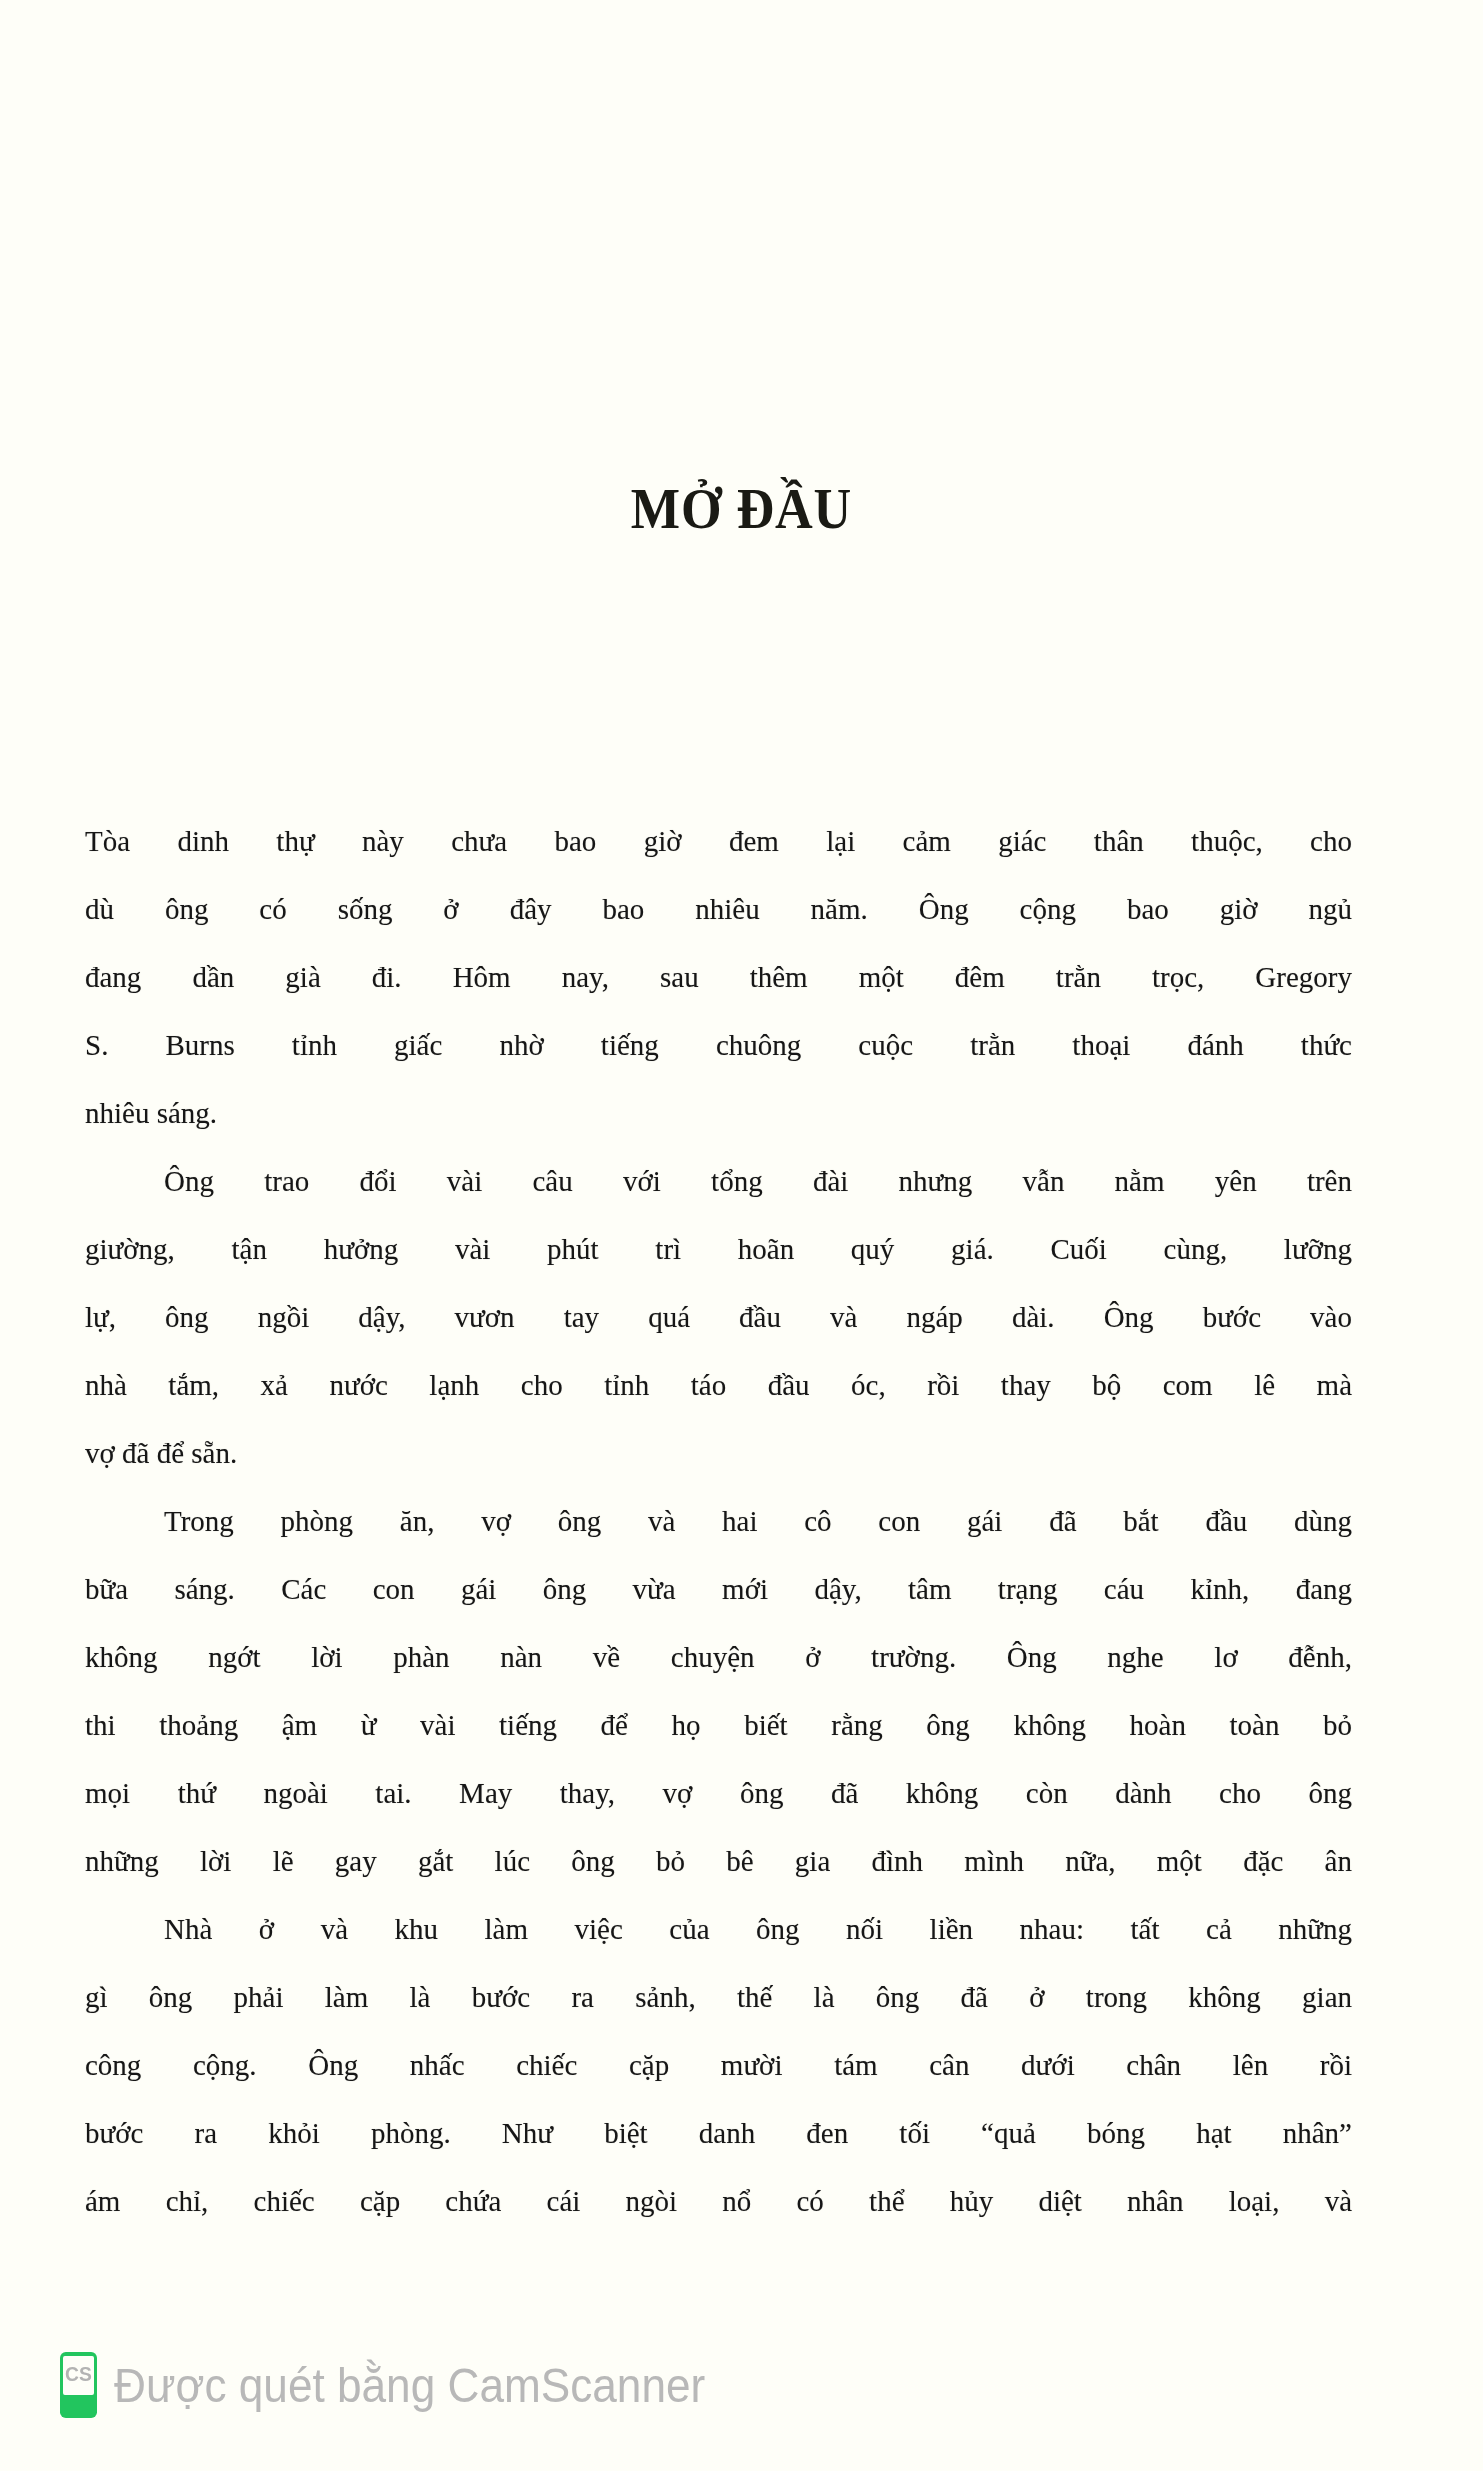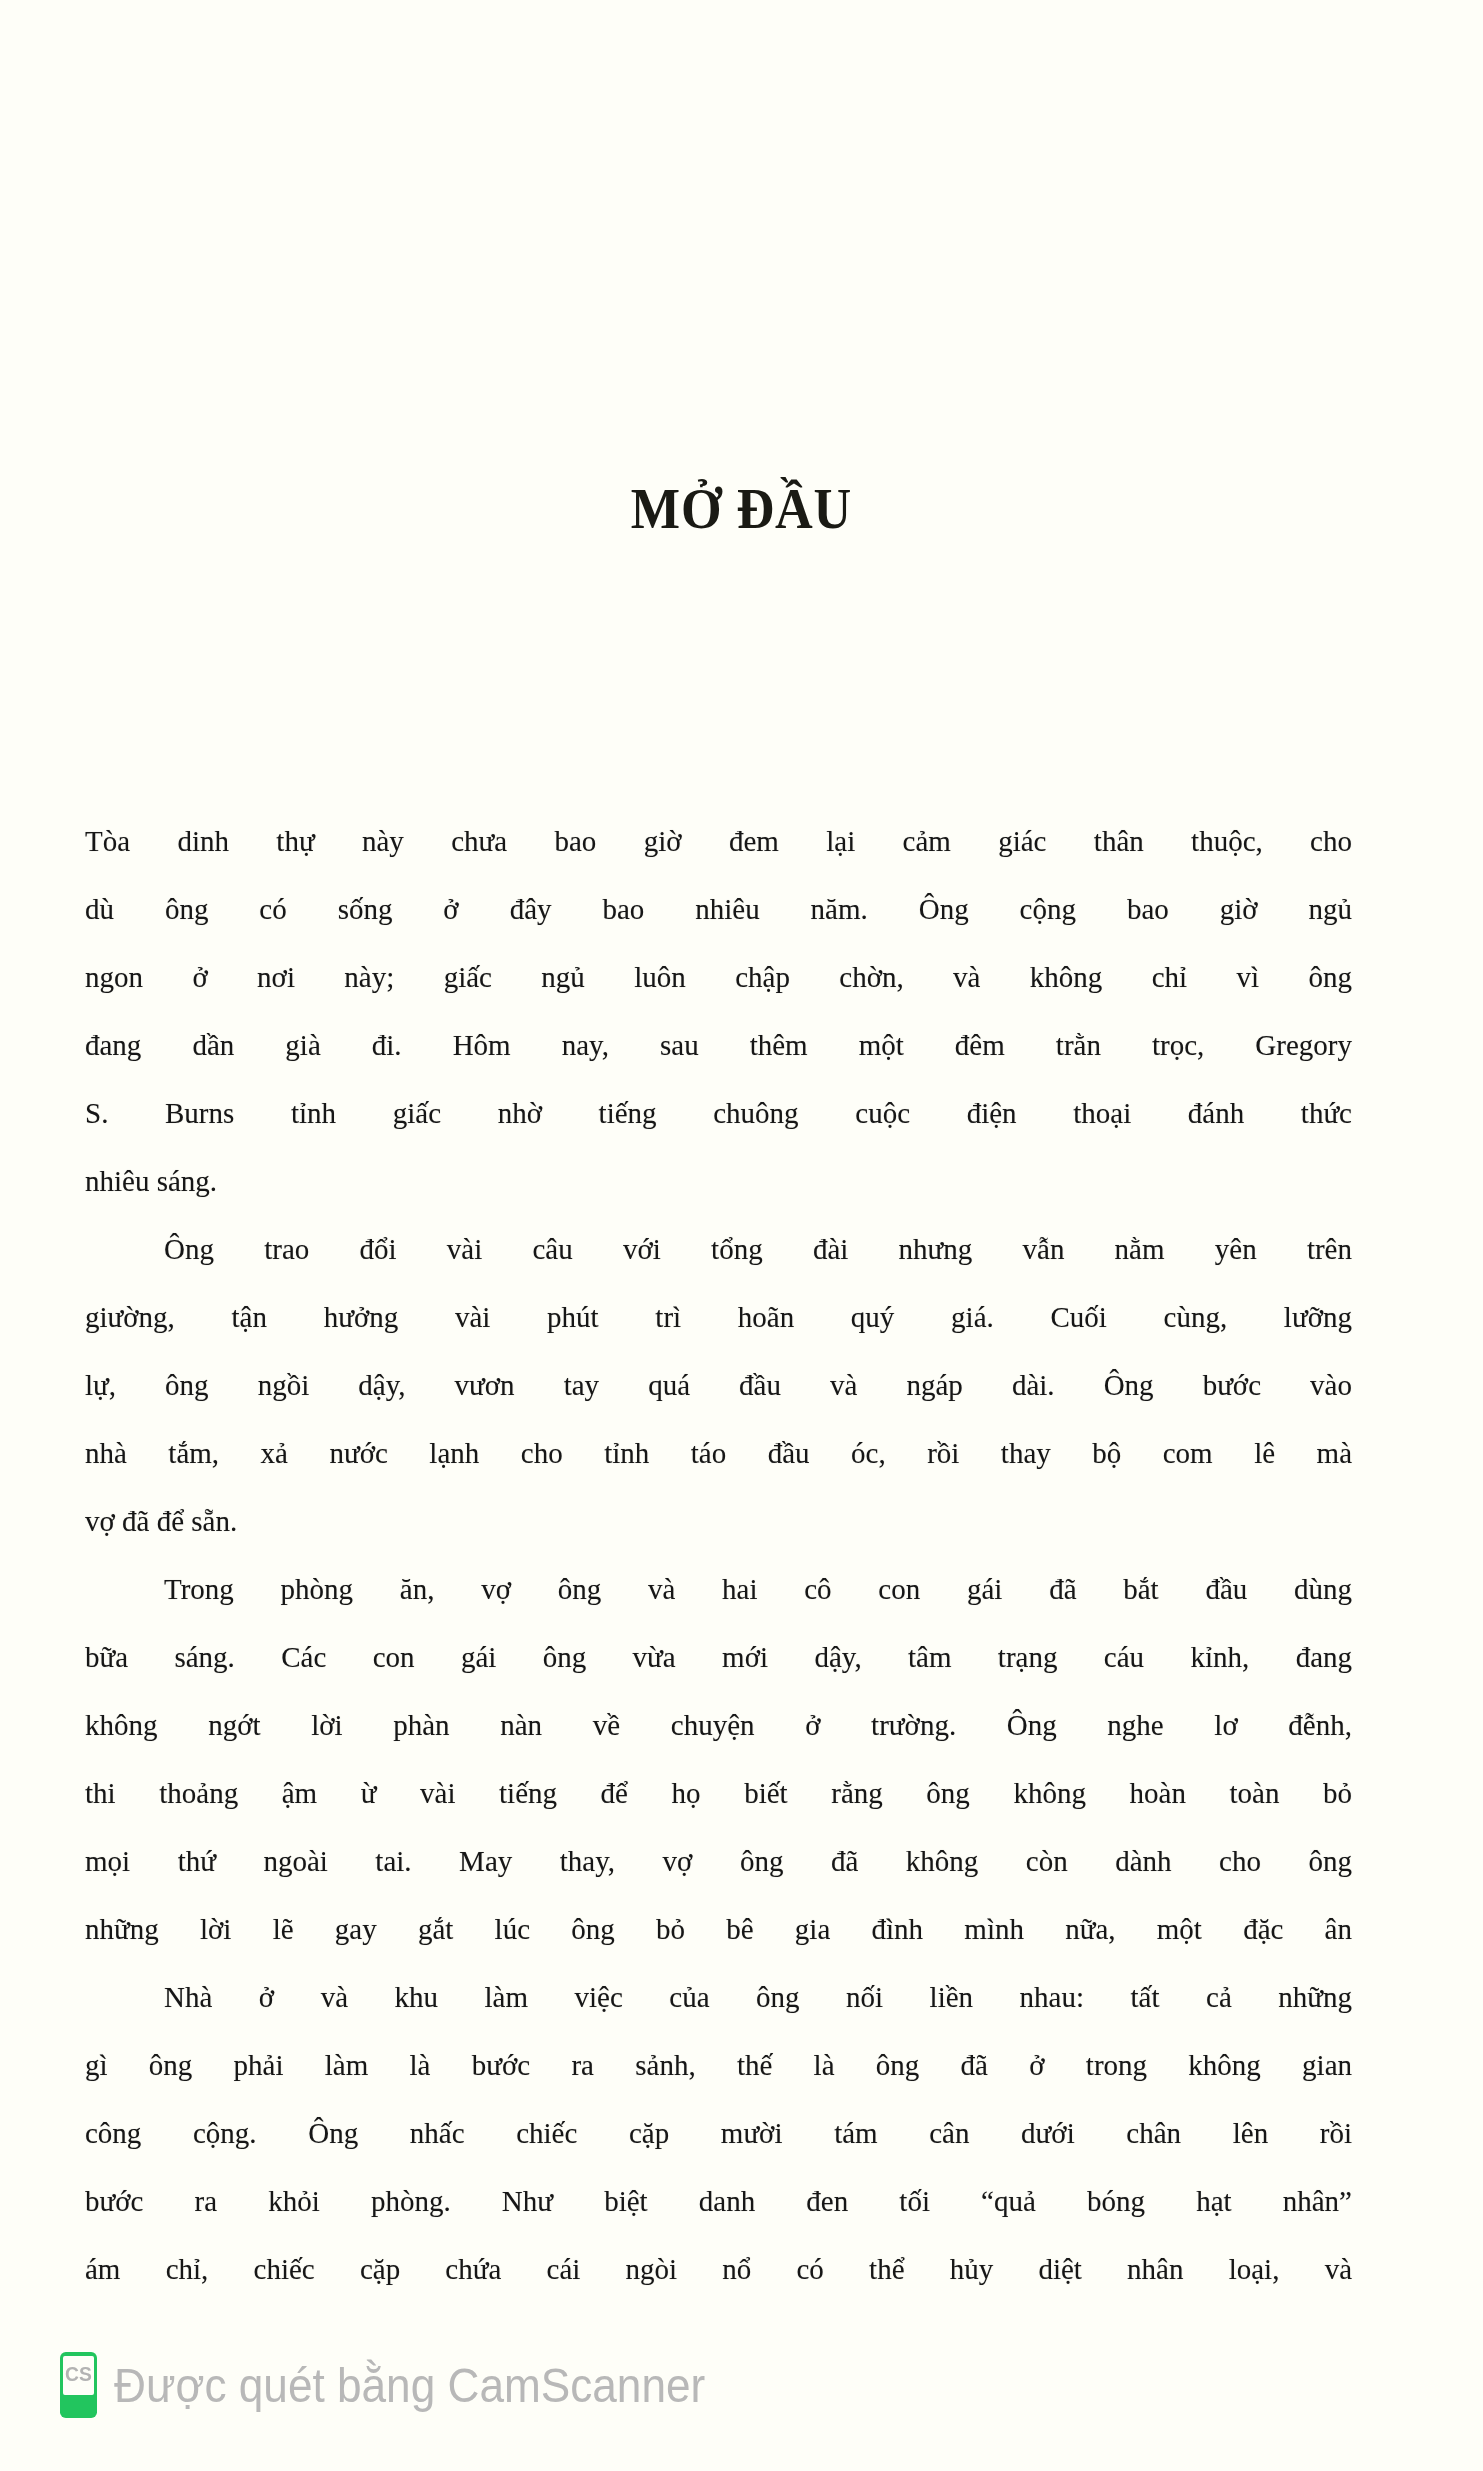--- a/index.html
+++ b/index.html
@@ -52,23 +52,22 @@
 <body>
 
 <div class="page">
   <div class="heading">MỞ ĐẦU</div>
 
   <div class="body-text">
 
     <div class="para">
       <div class="line">Tòa dinh thự này chưa bao giờ đem lại cảm giác thân thuộc, cho</div>
       <div class="line">dù ông có sống ở đây bao nhiêu năm. Ông cộng bao giờ ngủ</div>
-      <div class="line">ngon ở nơi này; giấc ngủ luôn chập chờn, và không chỉ vì ông</div>
       <div class="line">đang dần già đi. Hôm nay, sau thêm một đêm trằn trọc, Gregory</div>
-      <div class="line">S. Burns tỉnh giấc nhờ tiếng chuông cuộc điện thoại đánh thức</div>
+      <div class="line">S. Burns tỉnh giấc nhờ tiếng chuông cuộc trằn thoại đánh thức</div>
       <div class="line last">nhiêu sáng.</div>
     </div>
 
     <div class="para">
       <div class="line indent">Ông trao đổi vài câu với tổng đài nhưng vẫn nằm yên trên</div>
       <div class="line">giường, tận hưởng vài phút trì hoãn quý giá. Cuối cùng, lưỡng</div>
       <div class="line">lự, ông ngồi dậy, vươn tay quá đầu và ngáp dài. Ông bước vào</div>
       <div class="line">nhà tắm, xả nước lạnh cho tỉnh táo đầu óc, rồi thay bộ com lê mà</div>
       <div class="line last">vợ đã để sẵn.</div>
     </div>

